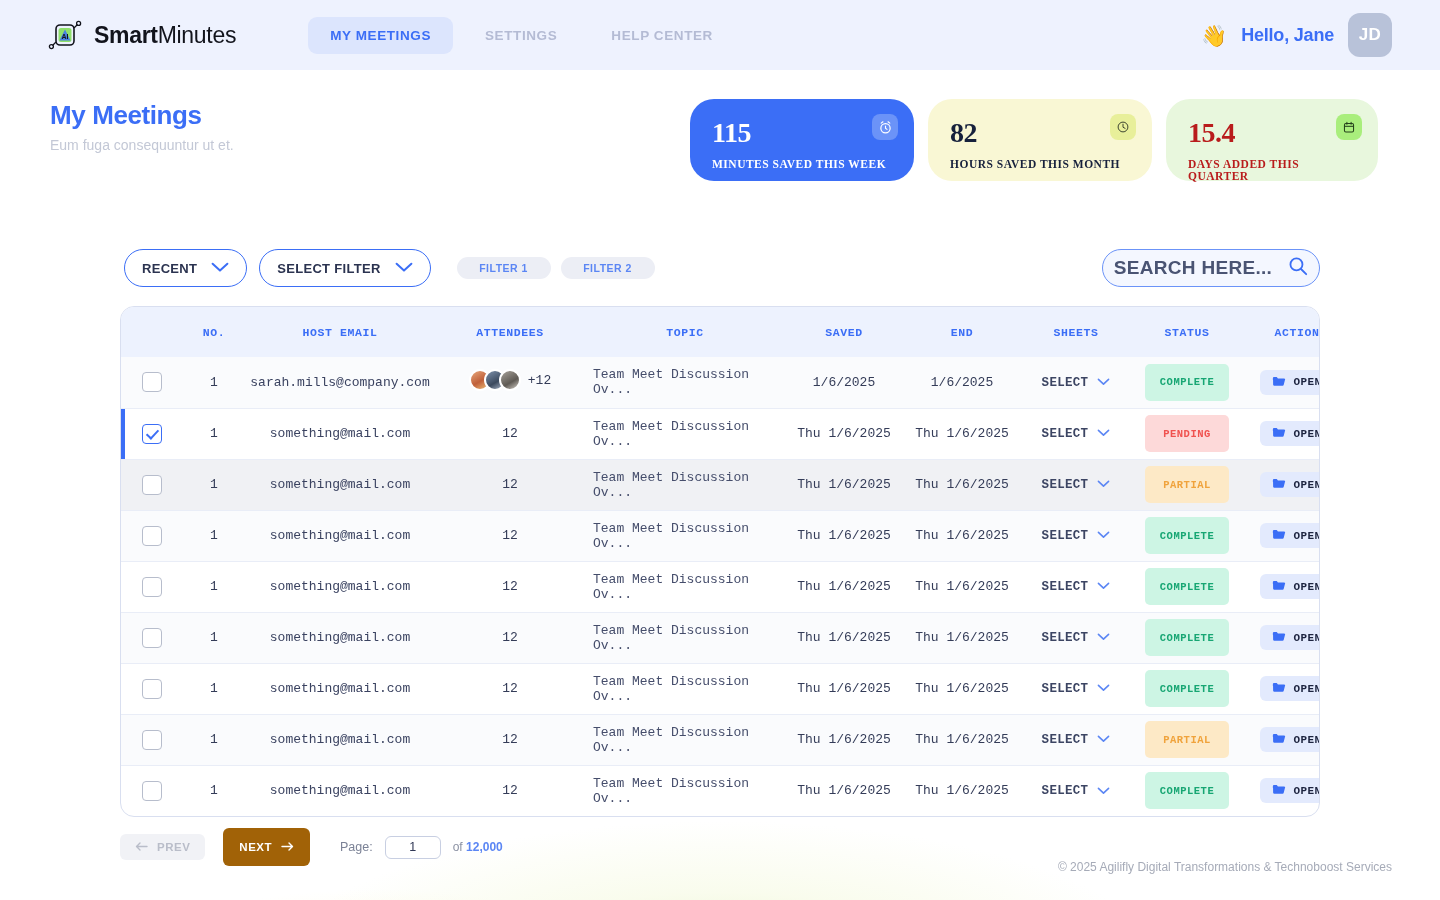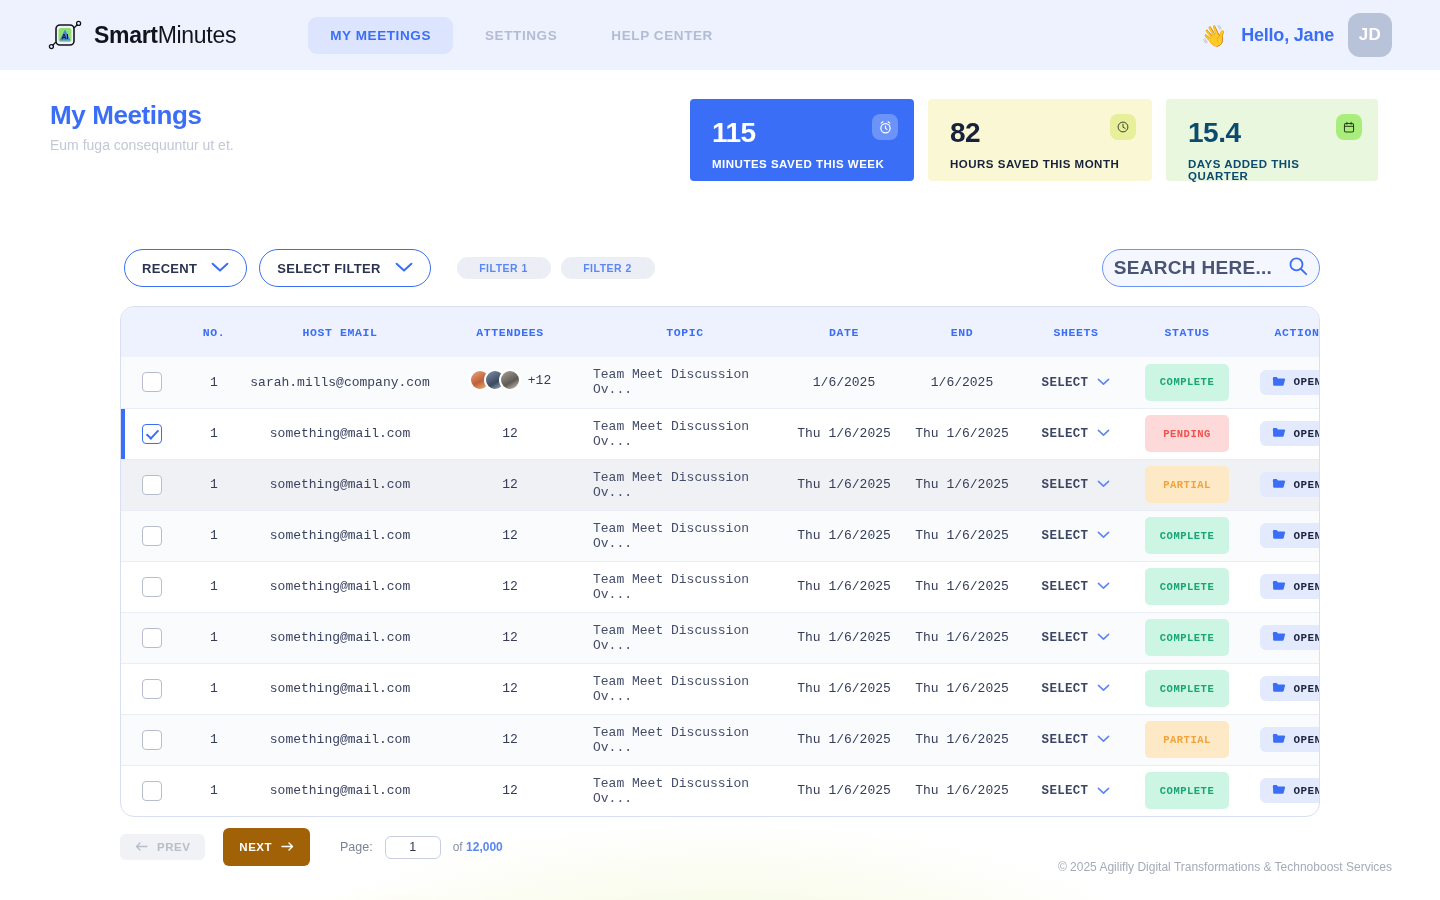--- a/index.html
+++ b/index.html
@@ -50,36 +50,36 @@
     display: flex; align-items: center; justify-content: center;
   }
 
   
   .pagehead { position: absolute; left: 50px; top: 100px; }
   .page-title { font-size: 26px; font-weight: 700; color: #3b6ef6; letter-spacing: -0.4px; }
   .page-sub { font-size: 14px; color: #c3c8d6; margin-top: 6px; }
 
   
   .stats { position: absolute; top: 99px; left: 690px; display: flex; gap: 14px; }
-  .card { border-radius: 4px; position: relative; padding: 20px 22px 18px 22px; }
+  .card { border-radius: 24px; position: relative; padding: 20px 22px 18px 22px; font-family: Liberation Serif, serif; }
   .card .num { font-size: 28px; font-weight: 700; letter-spacing: -0.5px; line-height: 1; }
   .card .cap { font-size: 11.5px; font-weight: 700; letter-spacing: 0.5px; margin-top: 11px; }
   .card .badge-ico {
     position: absolute; right: 16px; top: 15px;
     width: 26px; height: 26px; border-radius: 8px;
     display: flex; align-items: center; justify-content: center; font-size: 14px;
   }
   .card-blue { width: 224px; height: 82px; background: #3b6ef6; }
   .card-blue .num, .card-blue .cap { color: #ffffff; }
   .card-blue .badge-ico { background: #6b93f8; }
   .card-yellow { width: 224px; height: 82px; background: #f9f7d4; }
   .card-yellow .num, .card-yellow .cap { color: #17213c; }
   .card-yellow .badge-ico { background: #e8ef9a; }
   .card-green { width: 212px; height: 82px; background: #e8f7dd; }
-  .card-green .num, .card-green .cap { color: #0c4a6e; }
+  .card-green .num, .card-green .cap { color: #b91c1c; }
   .card-green .badge-ico { background: #a9ee7c; }
 
   
   .toolbar { position: absolute; top: 249px; left: 124px; right: 120px; height: 38px; }
   .pill {
     border: 1.6px solid #3b6ef6; border-radius: 22px; background: #fff;
     height: 38px; display: inline-flex; align-items: center; gap: 14px;
     padding: 0 17px; cursor: pointer; vertical-align: top;
   }
   .pill .lbl { font-size: 13px; font-weight: 700; color: #2b3350; letter-spacing: 0.3px; }
@@ -315,21 +315,21 @@
         <col class="c-status">
         <col class="c-action">
     </colgroup>
     <thead>
       <tr>
         <th></th>
         <th>NO.</th>
         <th>HOST EMAIL</th>
         <th>ATTENDEES</th>
         <th>TOPIC</th>
-        <th>DATE</th>
+        <th>SAVED</th>
         <th>END</th>
         <th>SHEETS</th>
         <th>STATUS</th>
         <th>ACTION</th>
       </tr>
     </thead>
     <tbody id="tbody">
         <tr class="alt">
           <td class="c-check"><span class="cbox"></span></td>
           <td>1</td>

